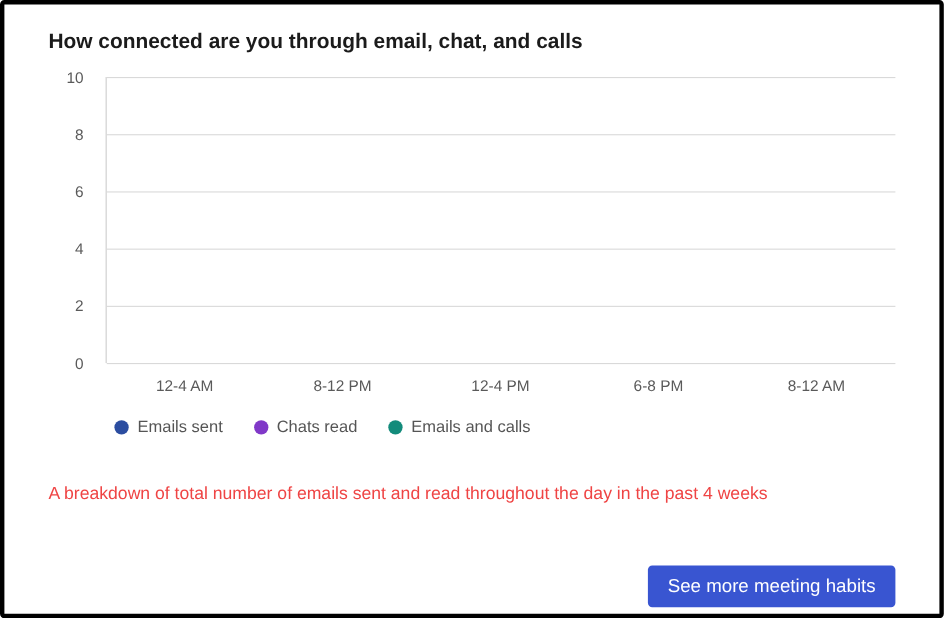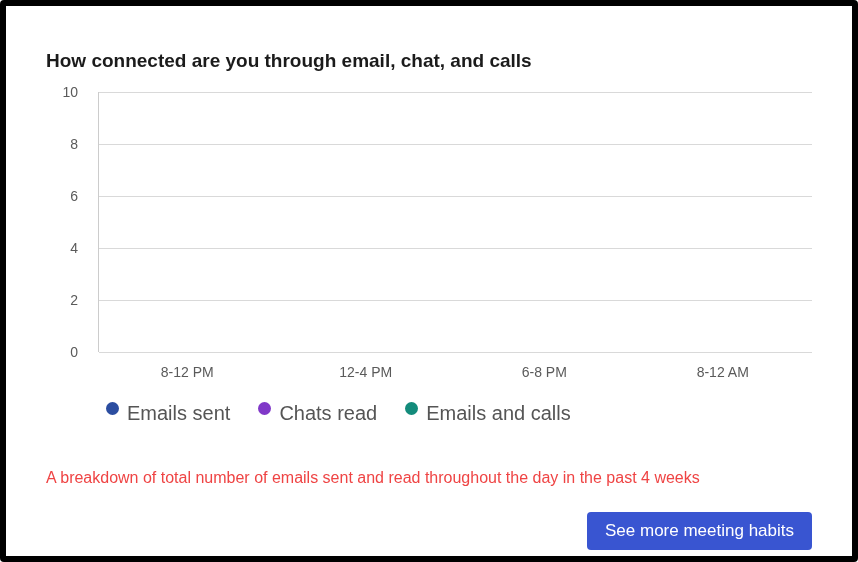--- a/index.html
+++ b/index.html
@@ -4,22 +4,22 @@
   <style>
     * { box-sizing: border-box; margin: 0; padding: 0; }
     body {
       font-family: "Segoe UI", -apple-system, BlinkMacSystemFont, sans-serif;
       background: #fff;
       width: 858px;
       height: 562px;
       padding: 0;
     }
     .card {
-      padding: 44px 40px 10px 40px;
-      border: 6px solid #000000;
+      padding: 24px 40px 10px 40px;
+      border: 4px solid #000000;
       border-radius: 4px;
       width: 100%;
       height: 100%;
       position: relative;
     }
     .title {
       font-size: 19px;
       font-weight: 600;
       color: #1b1b1b;
       margin-bottom: 20px;
@@ -95,23 +95,23 @@
     }
     .legend {
       display: flex;
       gap: 28px;
       margin-left: 60px;
       margin-top: 10px;
       align-items: center;
     }
     .legend-item {
       display: flex;
-      align-items: flex-start;
+      align-items: center;
       gap: 8px;
-      font-size: 20px;
+      font-size: 15px;
       color: #555;
     }
     .dot {
       width: 13px;
       height: 13px;
       border-radius: 50%;
       display: inline-block;
     }
     .desc {
       font-size: 16px;
@@ -182,20 +182,21 @@
           </div>
         </div>
     <div class="gridline" style="top: 100%;"></div>
         <div class="gridline" style="top: 80%;"></div>
         <div class="gridline" style="top: 60%;"></div>
         <div class="gridline" style="top: 40%;"></div>
         <div class="gridline" style="top: 20%;"></div>
         <div class="gridline" style="top: 0%;"></div>
       </div>
     <div class="x-axis">
+        <div class="x-label">12-4 AM</div>
         <div class="x-label">8-12 PM</div>
         <div class="x-label">12-4 PM</div>
         <div class="x-label">6-8 PM</div>
         <div class="x-label">8-12 AM</div>
       </div>
   </div>
 
   <div class="legend">
       <div class="legend-item">
         <span class="dot" style="background: rgb(43, 77, 160);"></span>

